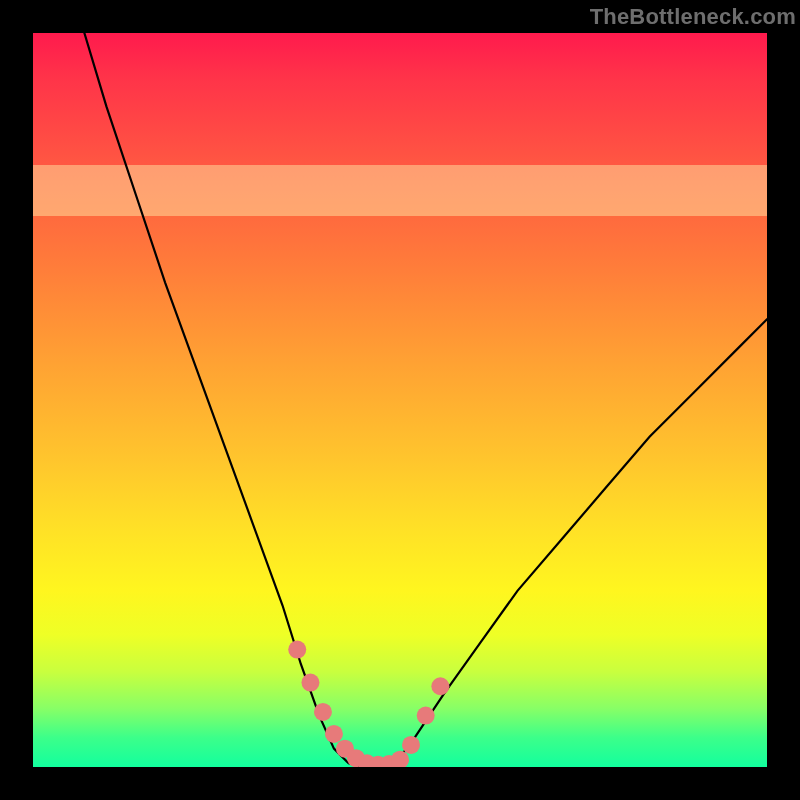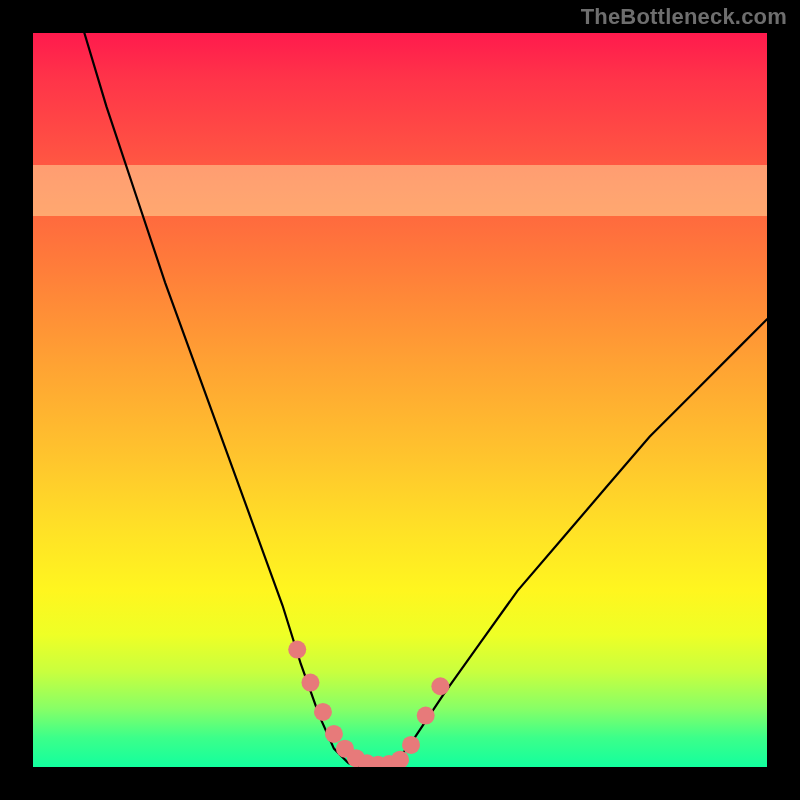--- a/index.html
+++ b/index.html
@@ -13,21 +13,21 @@
   }
   .stage {
     position: relative;
     width: 800px;
     height: 800px;
     background: #000;
   }
   .watermark {
     position: absolute;
     top: 4px;
-    right: 13px;
+    right: 4px;
     color: #6e6e6e;
     font-size: 22px;
     font-weight: 600;
     letter-spacing: 0.2px;
     user-select: none;
   }
   .plot-area {
     position: absolute;
     left: 33px;
     top: 33px;

